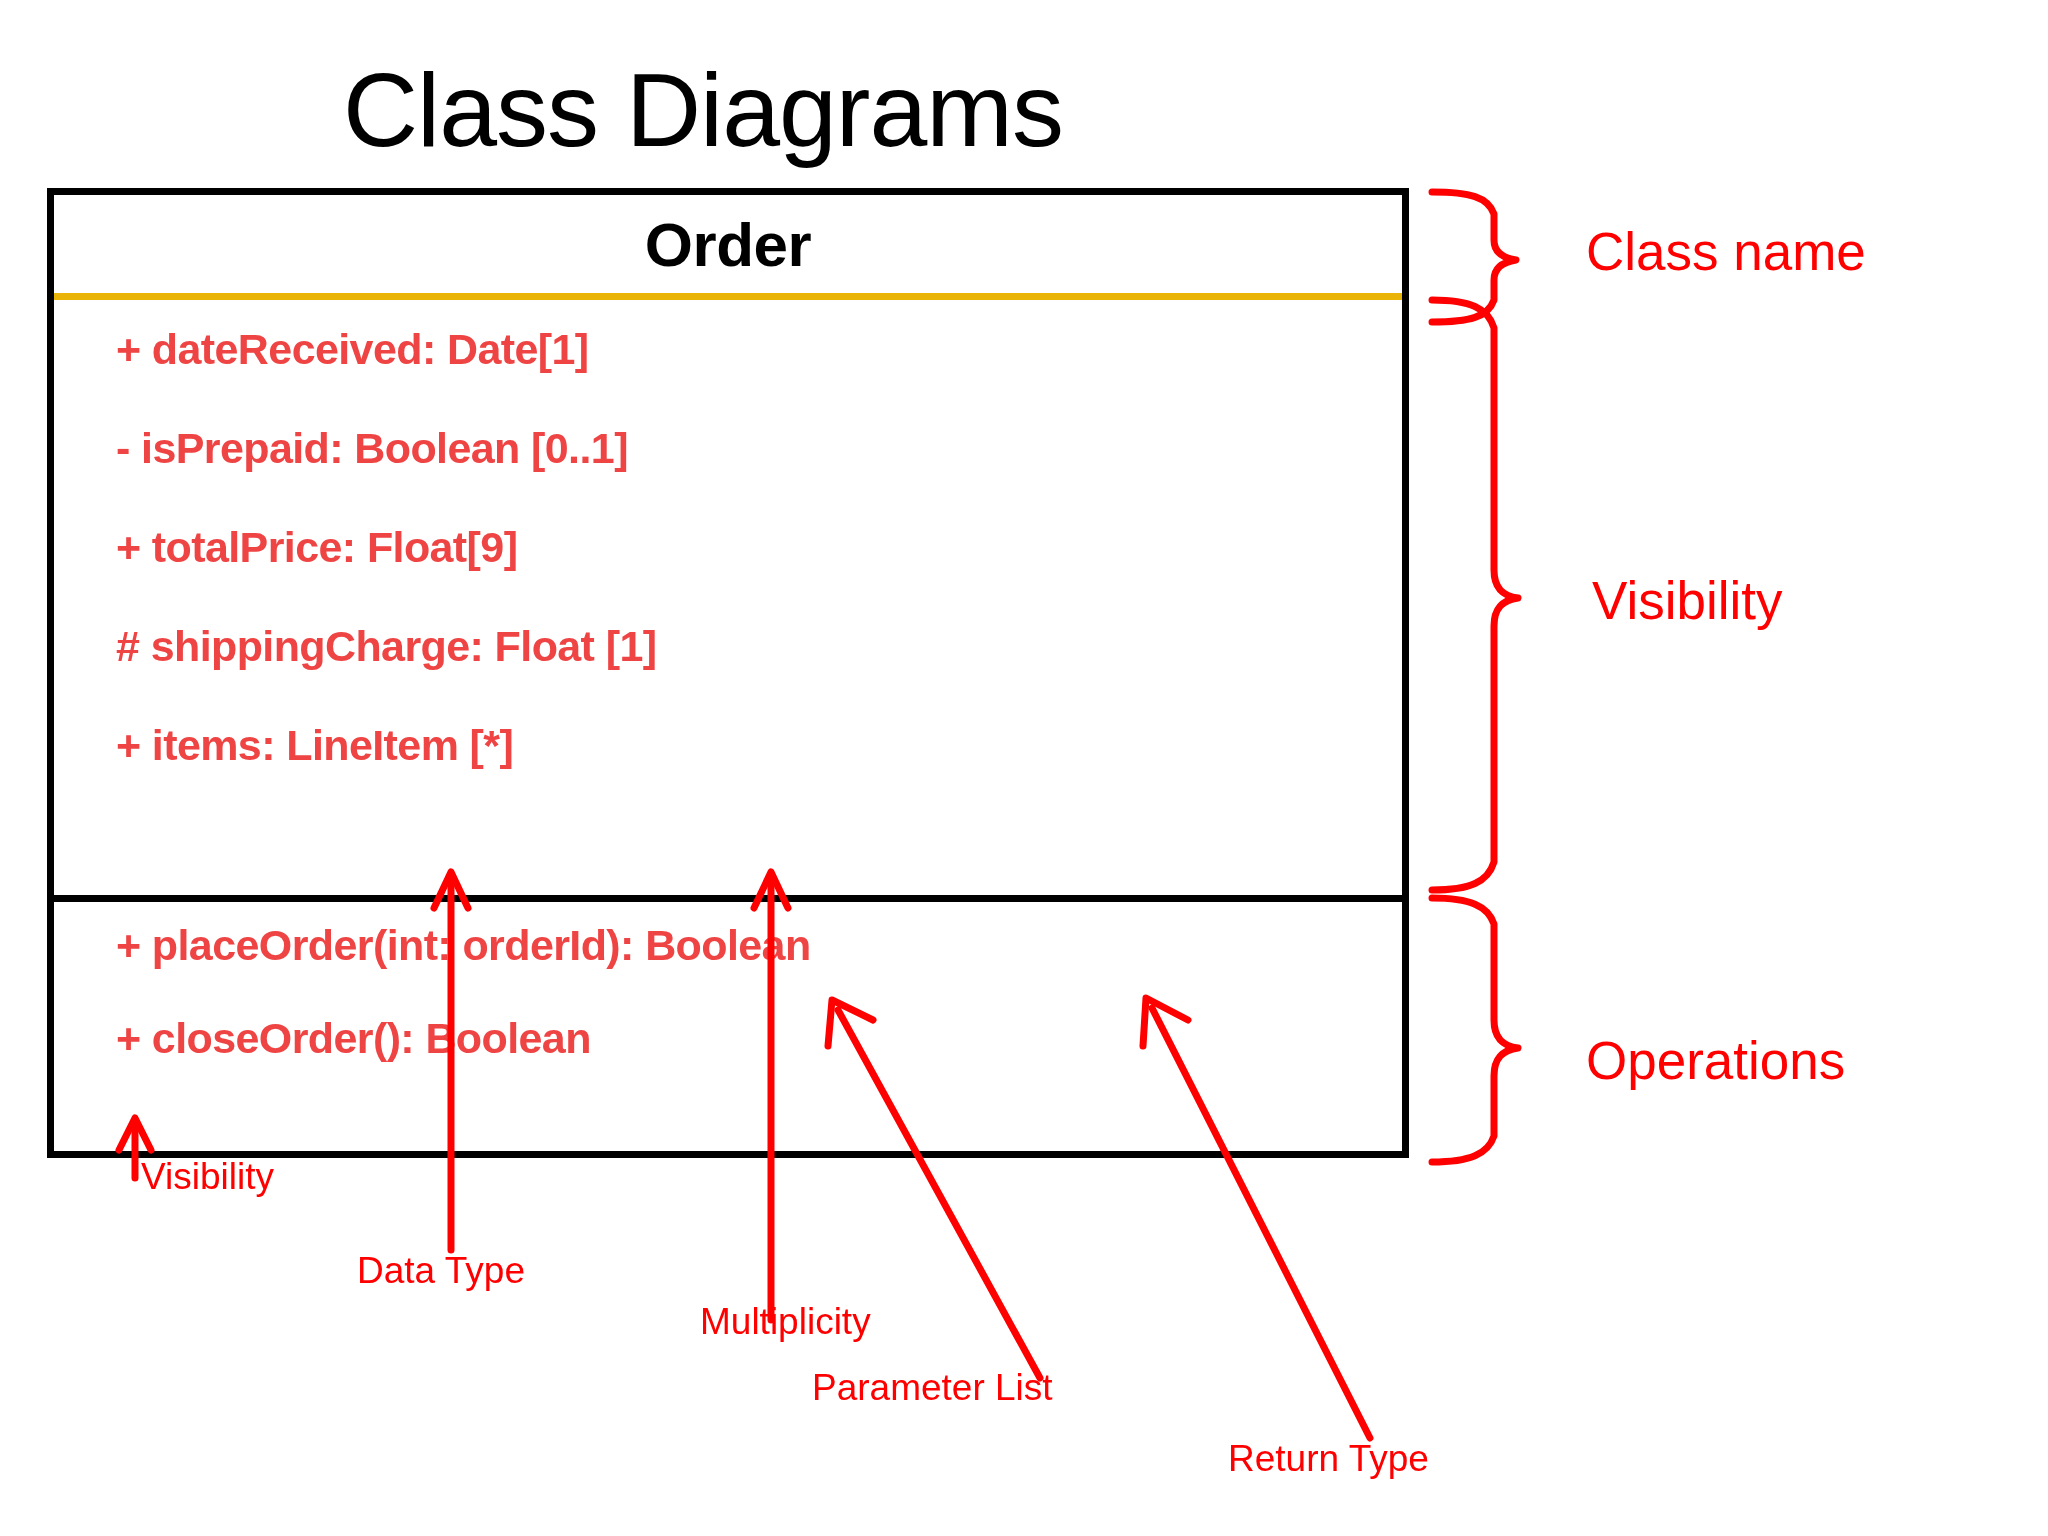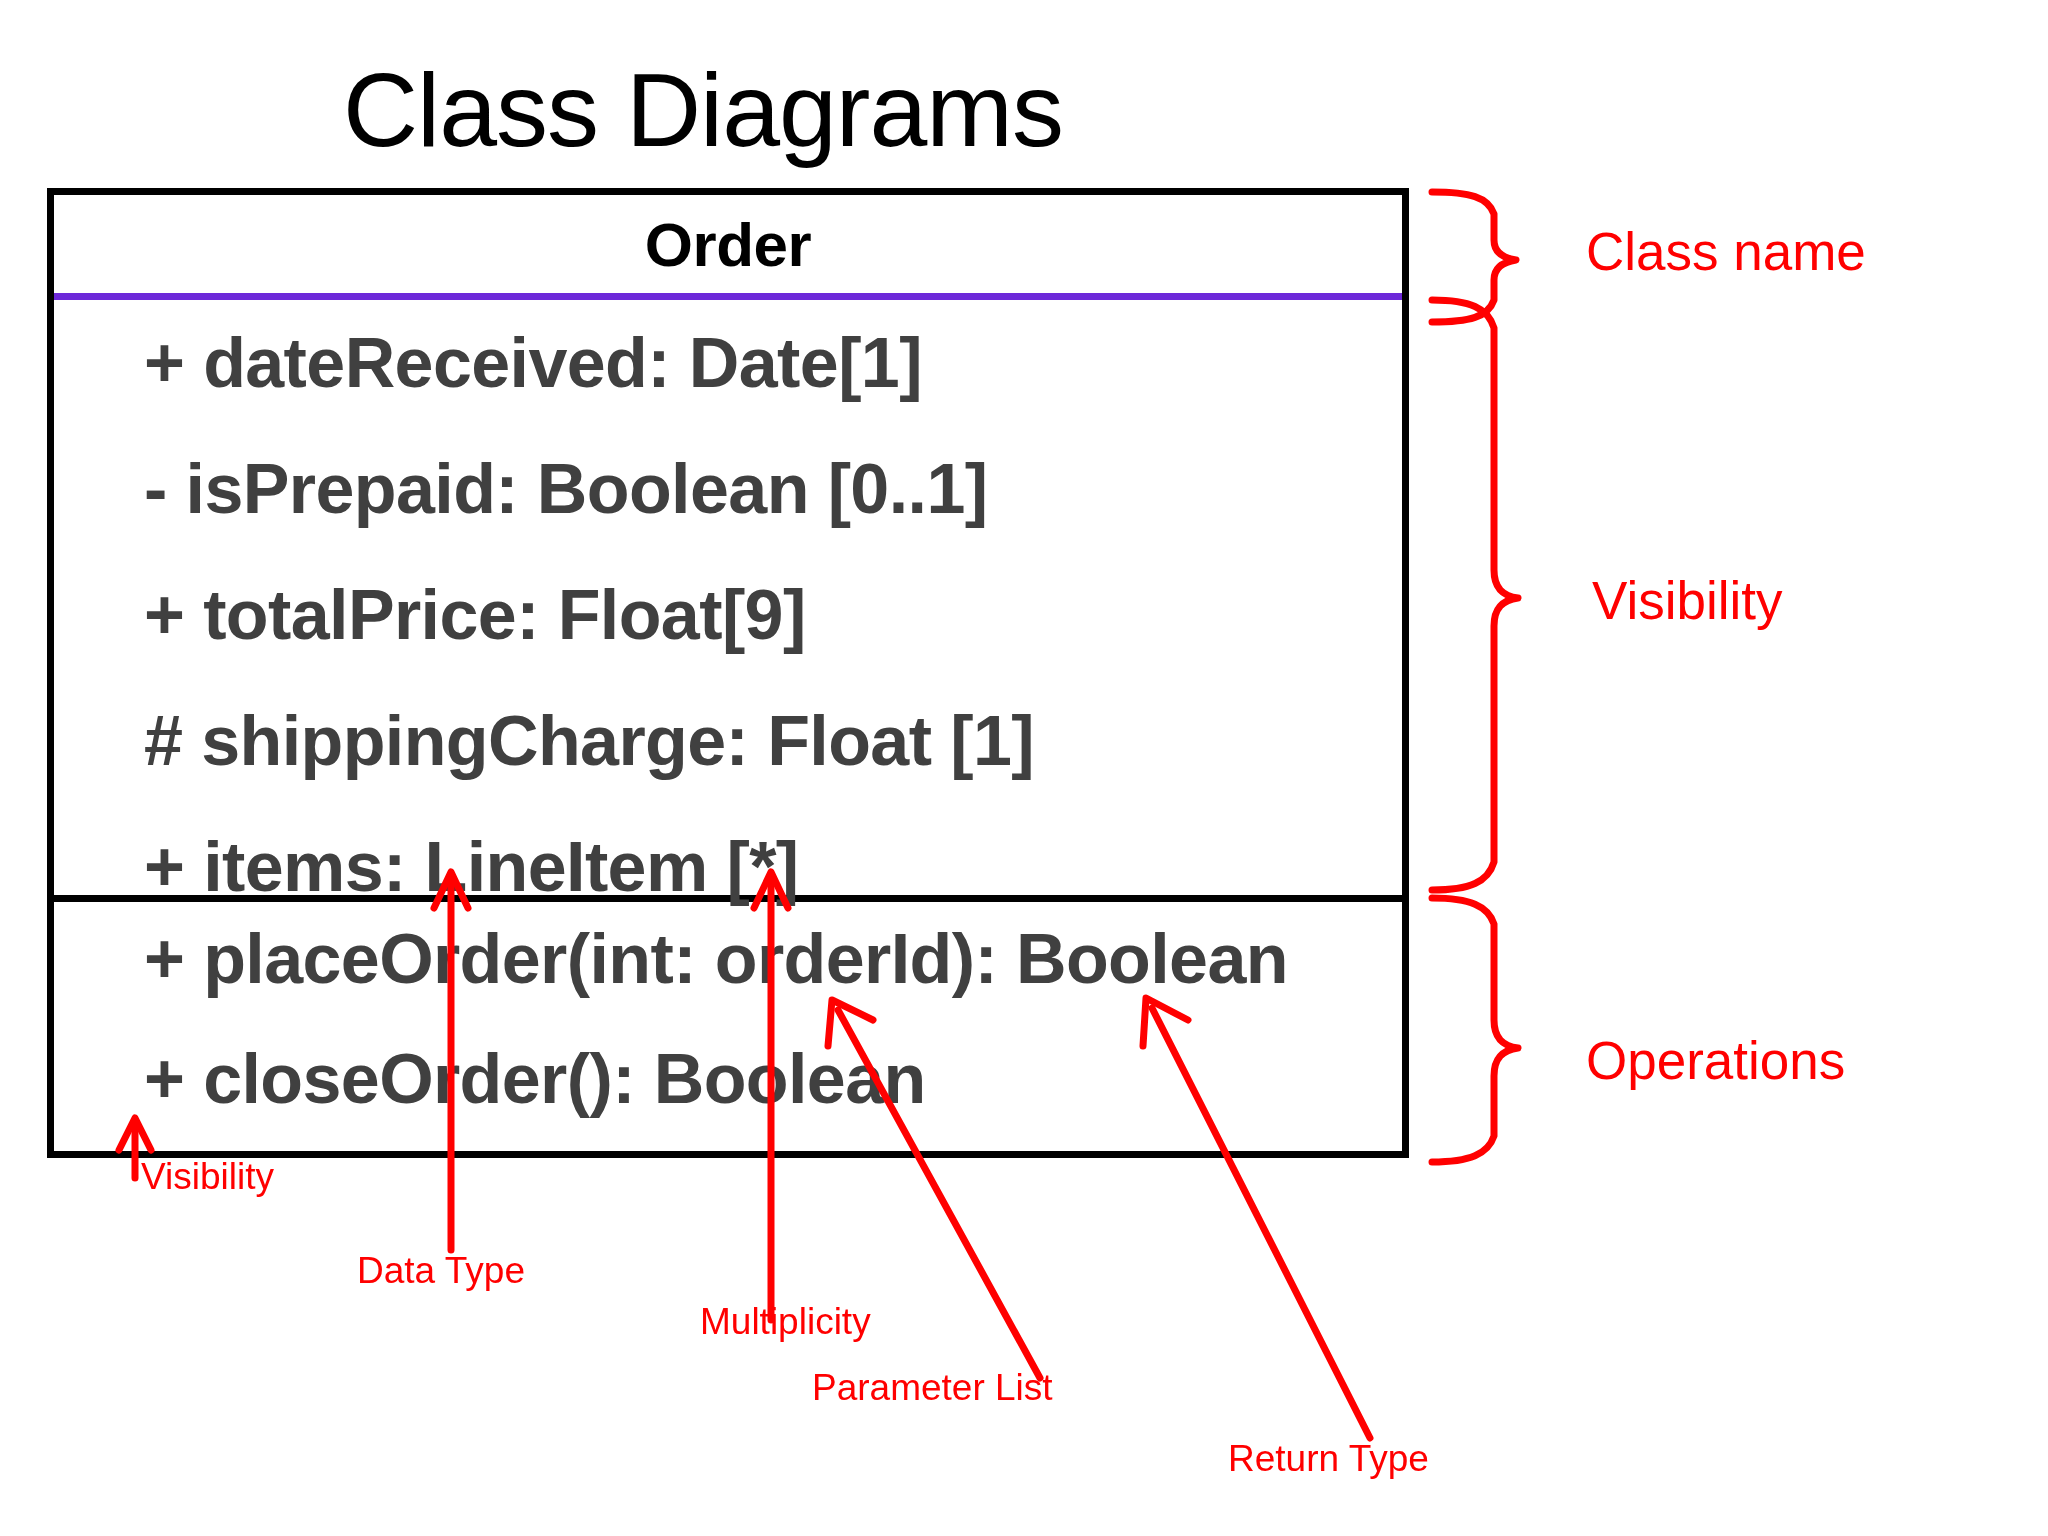--- a/index.html
+++ b/index.html
@@ -46,21 +46,21 @@
     border: 7px solid #000000;
     box-sizing: border-box;
     background: #ffffff;
   }
   .compartment {
     box-sizing: border-box;
     position: relative;
   }
   #class-name-compartment {
     height: 105px;
-    border-bottom: 7px solid #6d28d9;
+    border-bottom: 7px solid #eab308;
     display: flex;
     align-items: center;
     justify-content: center;
   }
   #class-name-text {
     font-size: 62px;
     font-weight: 700;
     color: #000000;
     font-family: "Liberation Sans", sans-serif;
     letter-spacing: -0.5px;
@@ -68,29 +68,28 @@
   #attributes-compartment {
     height: 602px;
     border-bottom: 7px solid #000000;
     padding: 28px 0 0 62px;
   }
   #operations-compartment {
     height: 249px;
     padding: 22px 0 0 62px;
   }
   .member-row {
-    font-size: 70px;
+    font-size: 43px;
     font-weight: 700;
-    color: #404040;
+    color: #ef4444;
     line-height: 1.0;
     margin-bottom: 56px;
     white-space: nowrap;
     font-family: "Liberation Sans", sans-serif;
     letter-spacing: -0.6px;
-    margin-left: 28px;
   }
   .op-row {
     margin-bottom: 50px;
   }
 
   
   #annotation-layer {
     position: absolute;
     left: 0;
     top: 0;

